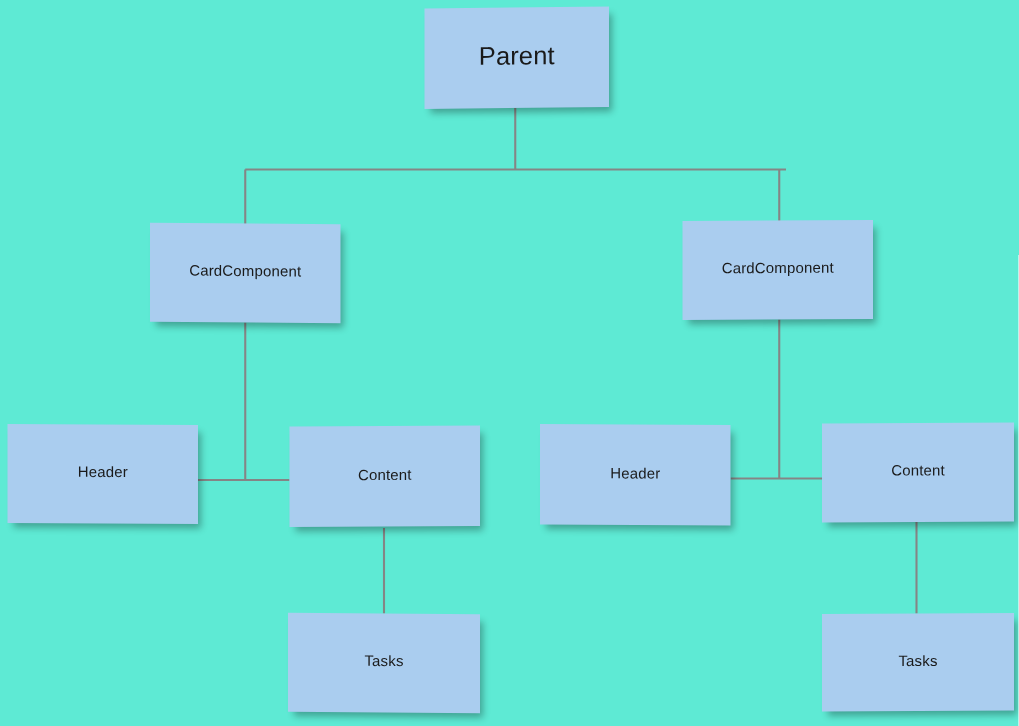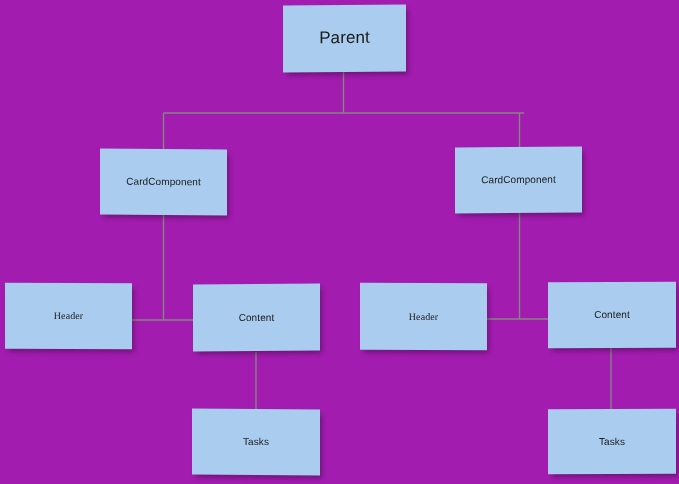--- a/index.html
+++ b/index.html
@@ -4,21 +4,21 @@
 <style>
   html, body {
     margin: 0;
     padding: 0;
     background: #ffffff;
   }
   #canvas {
     position: relative;
     width: 679px;
     height: 484px;
-    background: #a21caf;
+    background: #5eead4;
     overflow: hidden;
     font-family: "Liberation Sans", sans-serif;
   }
   #edges {
     position: absolute;
     left: 0;
     top: 0;
     width: 679px;
     height: 484px;
     pointer-events: none;
@@ -39,21 +39,21 @@
   .node-label {
     display: block;
     padding: 0 4px;
     letter-spacing: 0.1px;
   }
   .node.sz-lg .node-label { font-size: 17px; }
   .node.sz-sm .node-label { font-size: 10px; }
   .skew-a { transform: skewY(-0.55deg); }
   .skew-b { transform: skewY(0.5deg); }
   .skew-c { transform: skewY(-0.35deg); }
-  .skew-d { transform: skewY(0.3deg); font-family: Liberation Serif, serif; }
+  .skew-d { transform: skewY(0.3deg); }
   .skew-e { transform: skewY(-0.25deg); }
 </style>
 </head>
 <body>
 
 <div id="canvas">
 
   <svg id="edges" viewBox="0 0 679 484" width="679" height="484" xmlns="http://www.w3.org/2000/svg">
     <g fill="none" stroke="#858585" stroke-width="1.4" stroke-linecap="butt" stroke-linejoin="round">
       <path d="M343.5,72 L343.5,113 M163.5,113 L524,113 M163.5,113 L163.5,150 M519.5,113 L519.5,148"></path>

